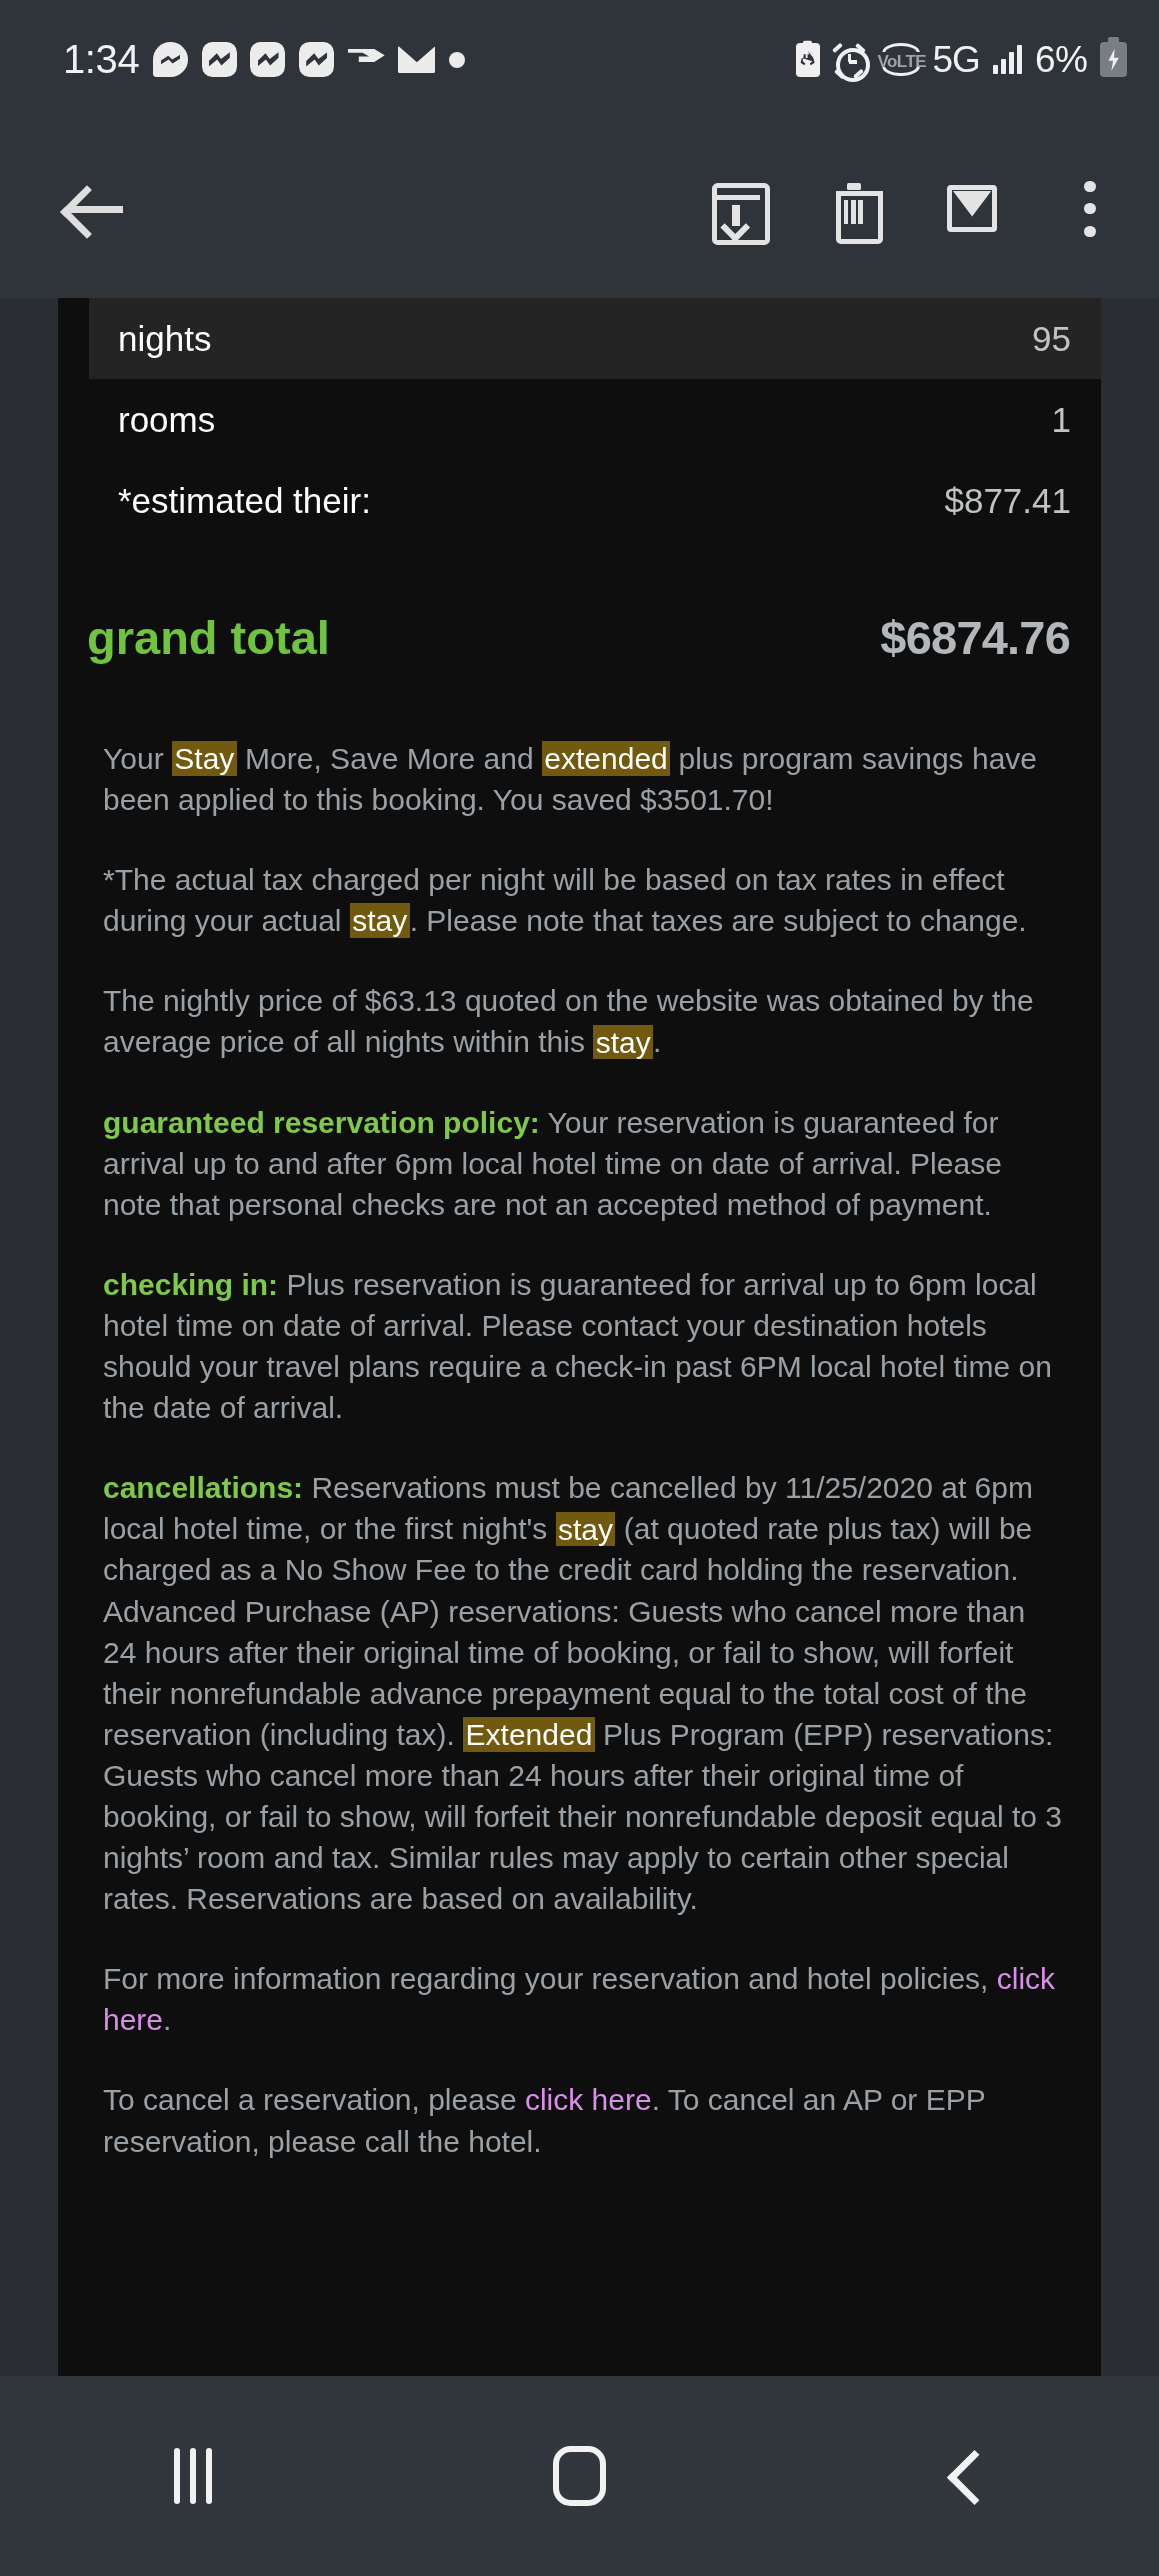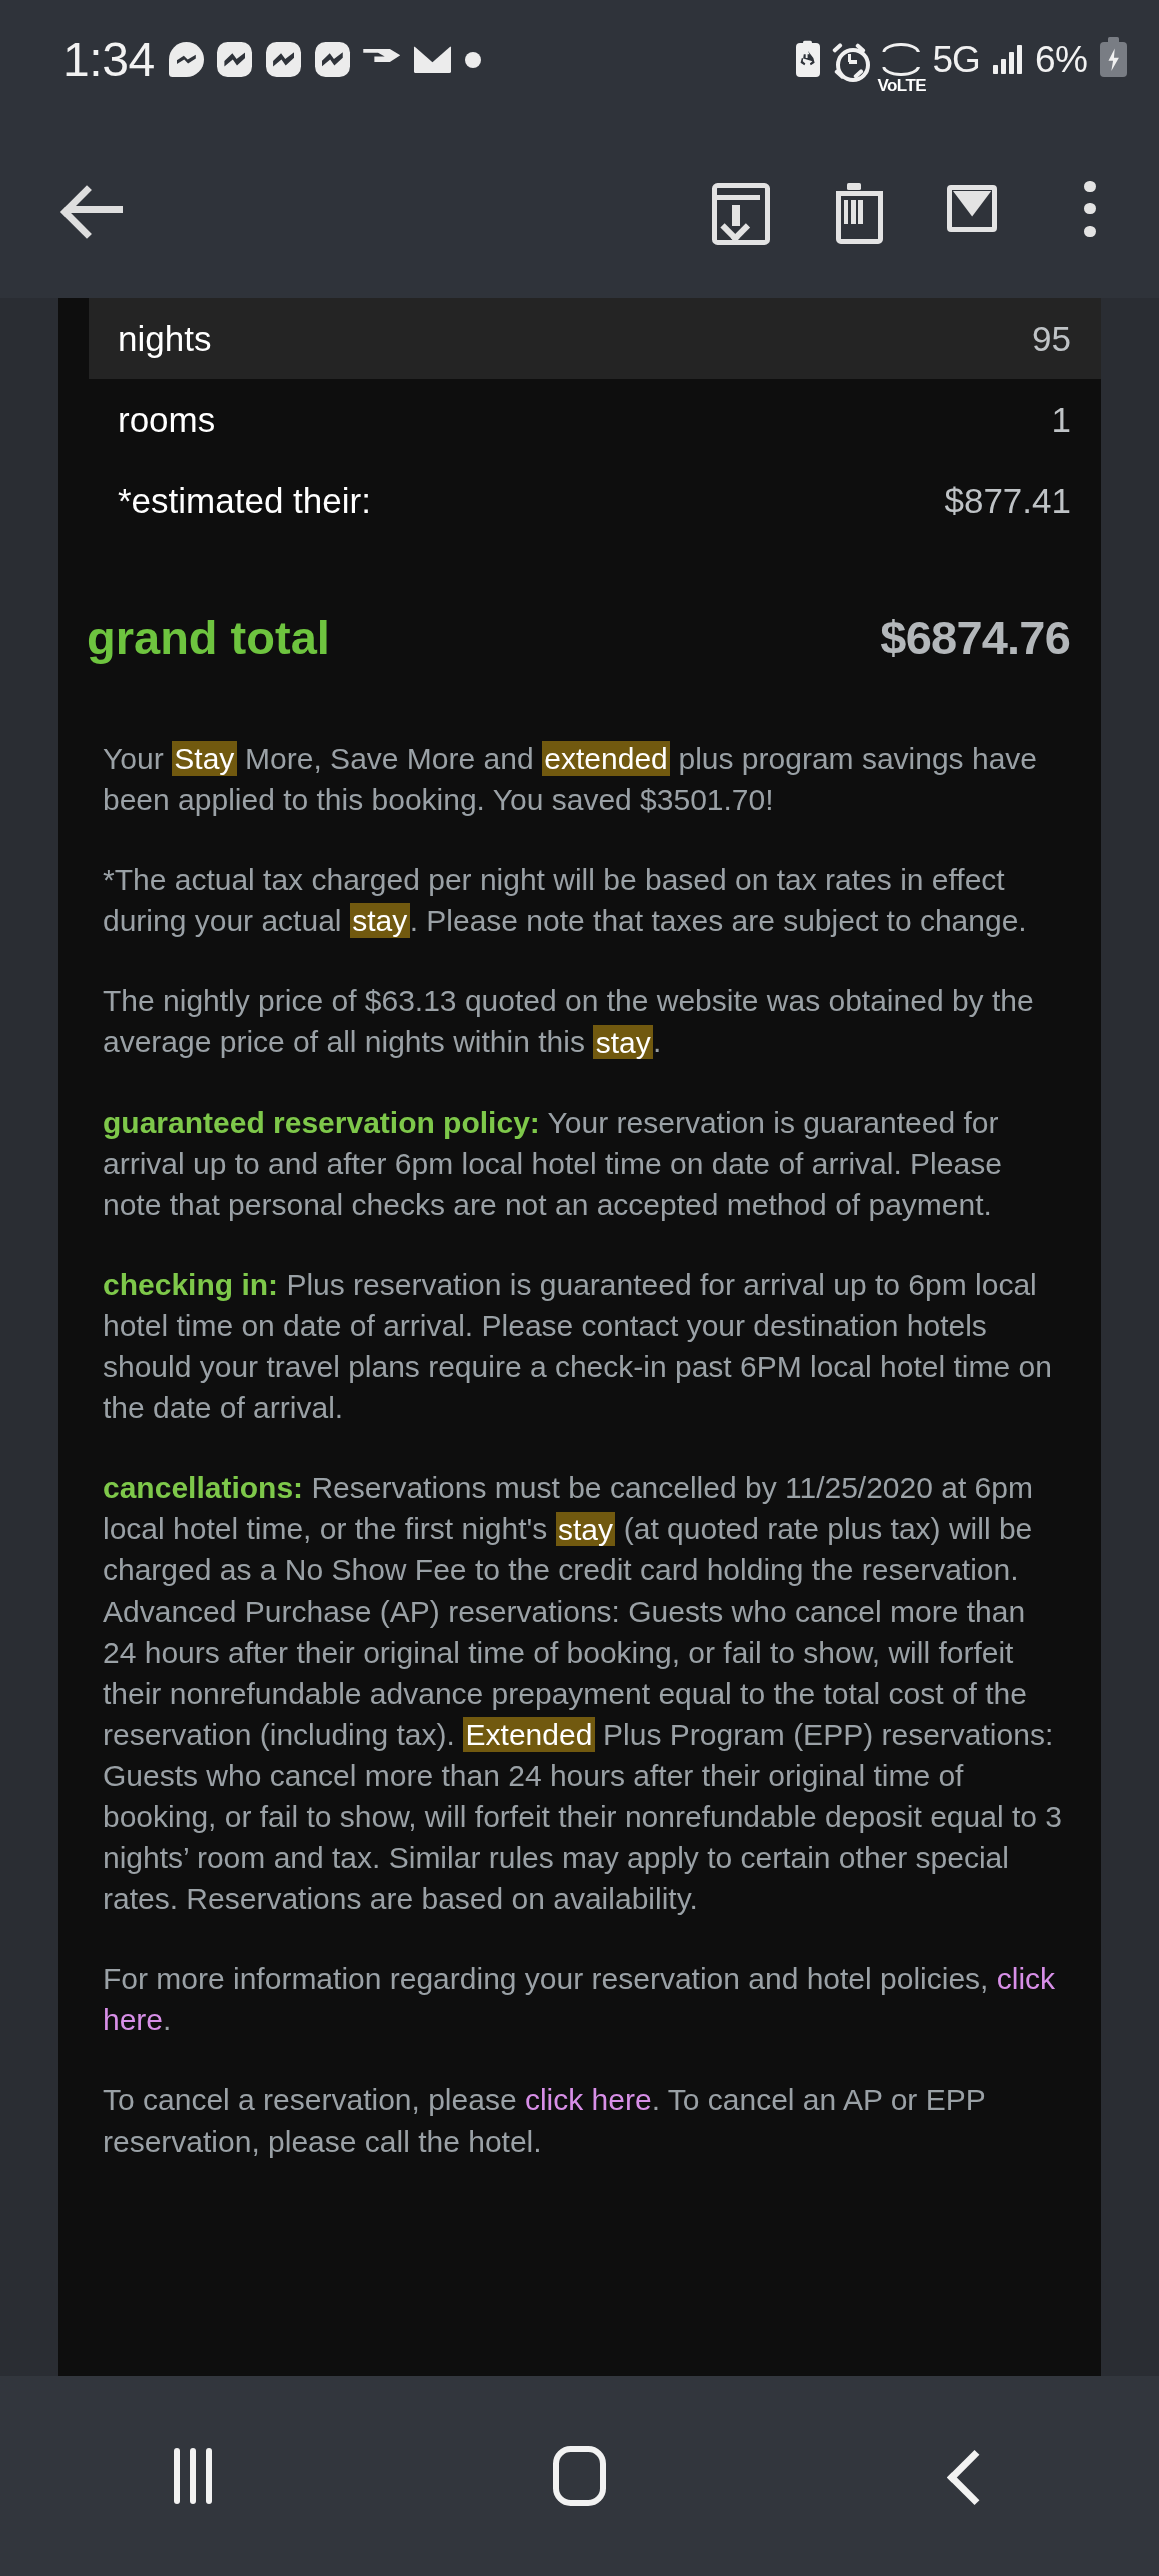--- a/index.html
+++ b/index.html
@@ -10,21 +10,21 @@
     overflow:hidden;
   }
   .screen { position:relative; width:1159px; height:2576px; background:#2a2d33; }
 
   
   .statusbar {
     position:absolute; top:0; left:0; width:1159px; height:119px;
     background:#2f333a; display:flex; align-items:center;
   }
   .sb-left { display:flex; align-items:center; gap:13.7px; padding-left:63px; }
-  .sb-time { color:#f2f2f2; font-size:48px; letter-spacing:-0.4px; }
+  .sb-time { color:#f2f2f2; font-size:40px; letter-spacing:-0.4px; }
   .sb-right { margin-left:auto; display:flex; align-items:center; gap:13px; padding-right:32px; }
   .sb-pct { color:#f2f2f2; font-size:37px; letter-spacing:-0.8px; }
 
   .msgr-bubble { width:35px; height:35px; border-radius:50% 50% 50% 10%; background:#ececec; position:relative; }
   .msgr-bubble::after {
     content:""; position:absolute; left:8px; top:11.3px; width:19.3px; height:13px;
     background:#2f333a;
     clip-path:polygon(0% 55%, 38% 18%, 58% 48%, 100% 12%, 100% 40%, 60% 78%, 40% 48%, 0% 85%);
   }
   .msgr-sq { width:35px; height:35px; border-radius:10.5px; background:#ececec; position:relative; }
@@ -68,21 +68,21 @@
   .alarm i::after { content:""; position:absolute; left:1.6px; top:6.4px; width:7.2px; height:3.2px; background:#f0f0f0; }
   .alarm b { position:absolute; width:10.5px; height:4px; background:#f0f0f0; border-radius:1.6px; }
   .alarm b.l { left:-0.8px; top:2.4px; transform:rotate(-42deg); }
   .alarm b.r { right:-0.8px; top:2.4px; transform:rotate(42deg); }
   .alarm b.bl { left:1.6px; bottom:-0.8px; transform:rotate(42deg); }
   .alarm b.br { right:1.6px; bottom:-0.8px; transform:rotate(-42deg); }
 
   .volte { width:42px; height:32px; position:relative; }
   .volte span {
     position:absolute; left:0; top:8px; width:42px; text-align:left;
-    color:#ffffff; font-size:17px; font-weight:bold; letter-spacing:-0.6px;margin-top:24px;
+    color:#a3a3a3; font-size:17px; font-weight:bold; letter-spacing:-0.6px;
   }
   .volte::before, .volte::after {
     content:""; position:absolute; left:4.8px; width:32px; height:14.5px;
     border:3.2px solid #f0f0f0; border-radius:50%;
   }
   .volte::before { top:-0.8px; border-bottom-color:transparent; clip-path:inset(0 0 55% 0); }
   .volte::after { bottom:-0.8px; border-top-color:transparent; clip-path:inset(55% 0 0 0); }
 
   .g5 { color:#f0f0f0; font-size:37px; letter-spacing:-1.2px; }
   .bars { display:flex; align-items:flex-end; gap:2.4px; height:29px; }

